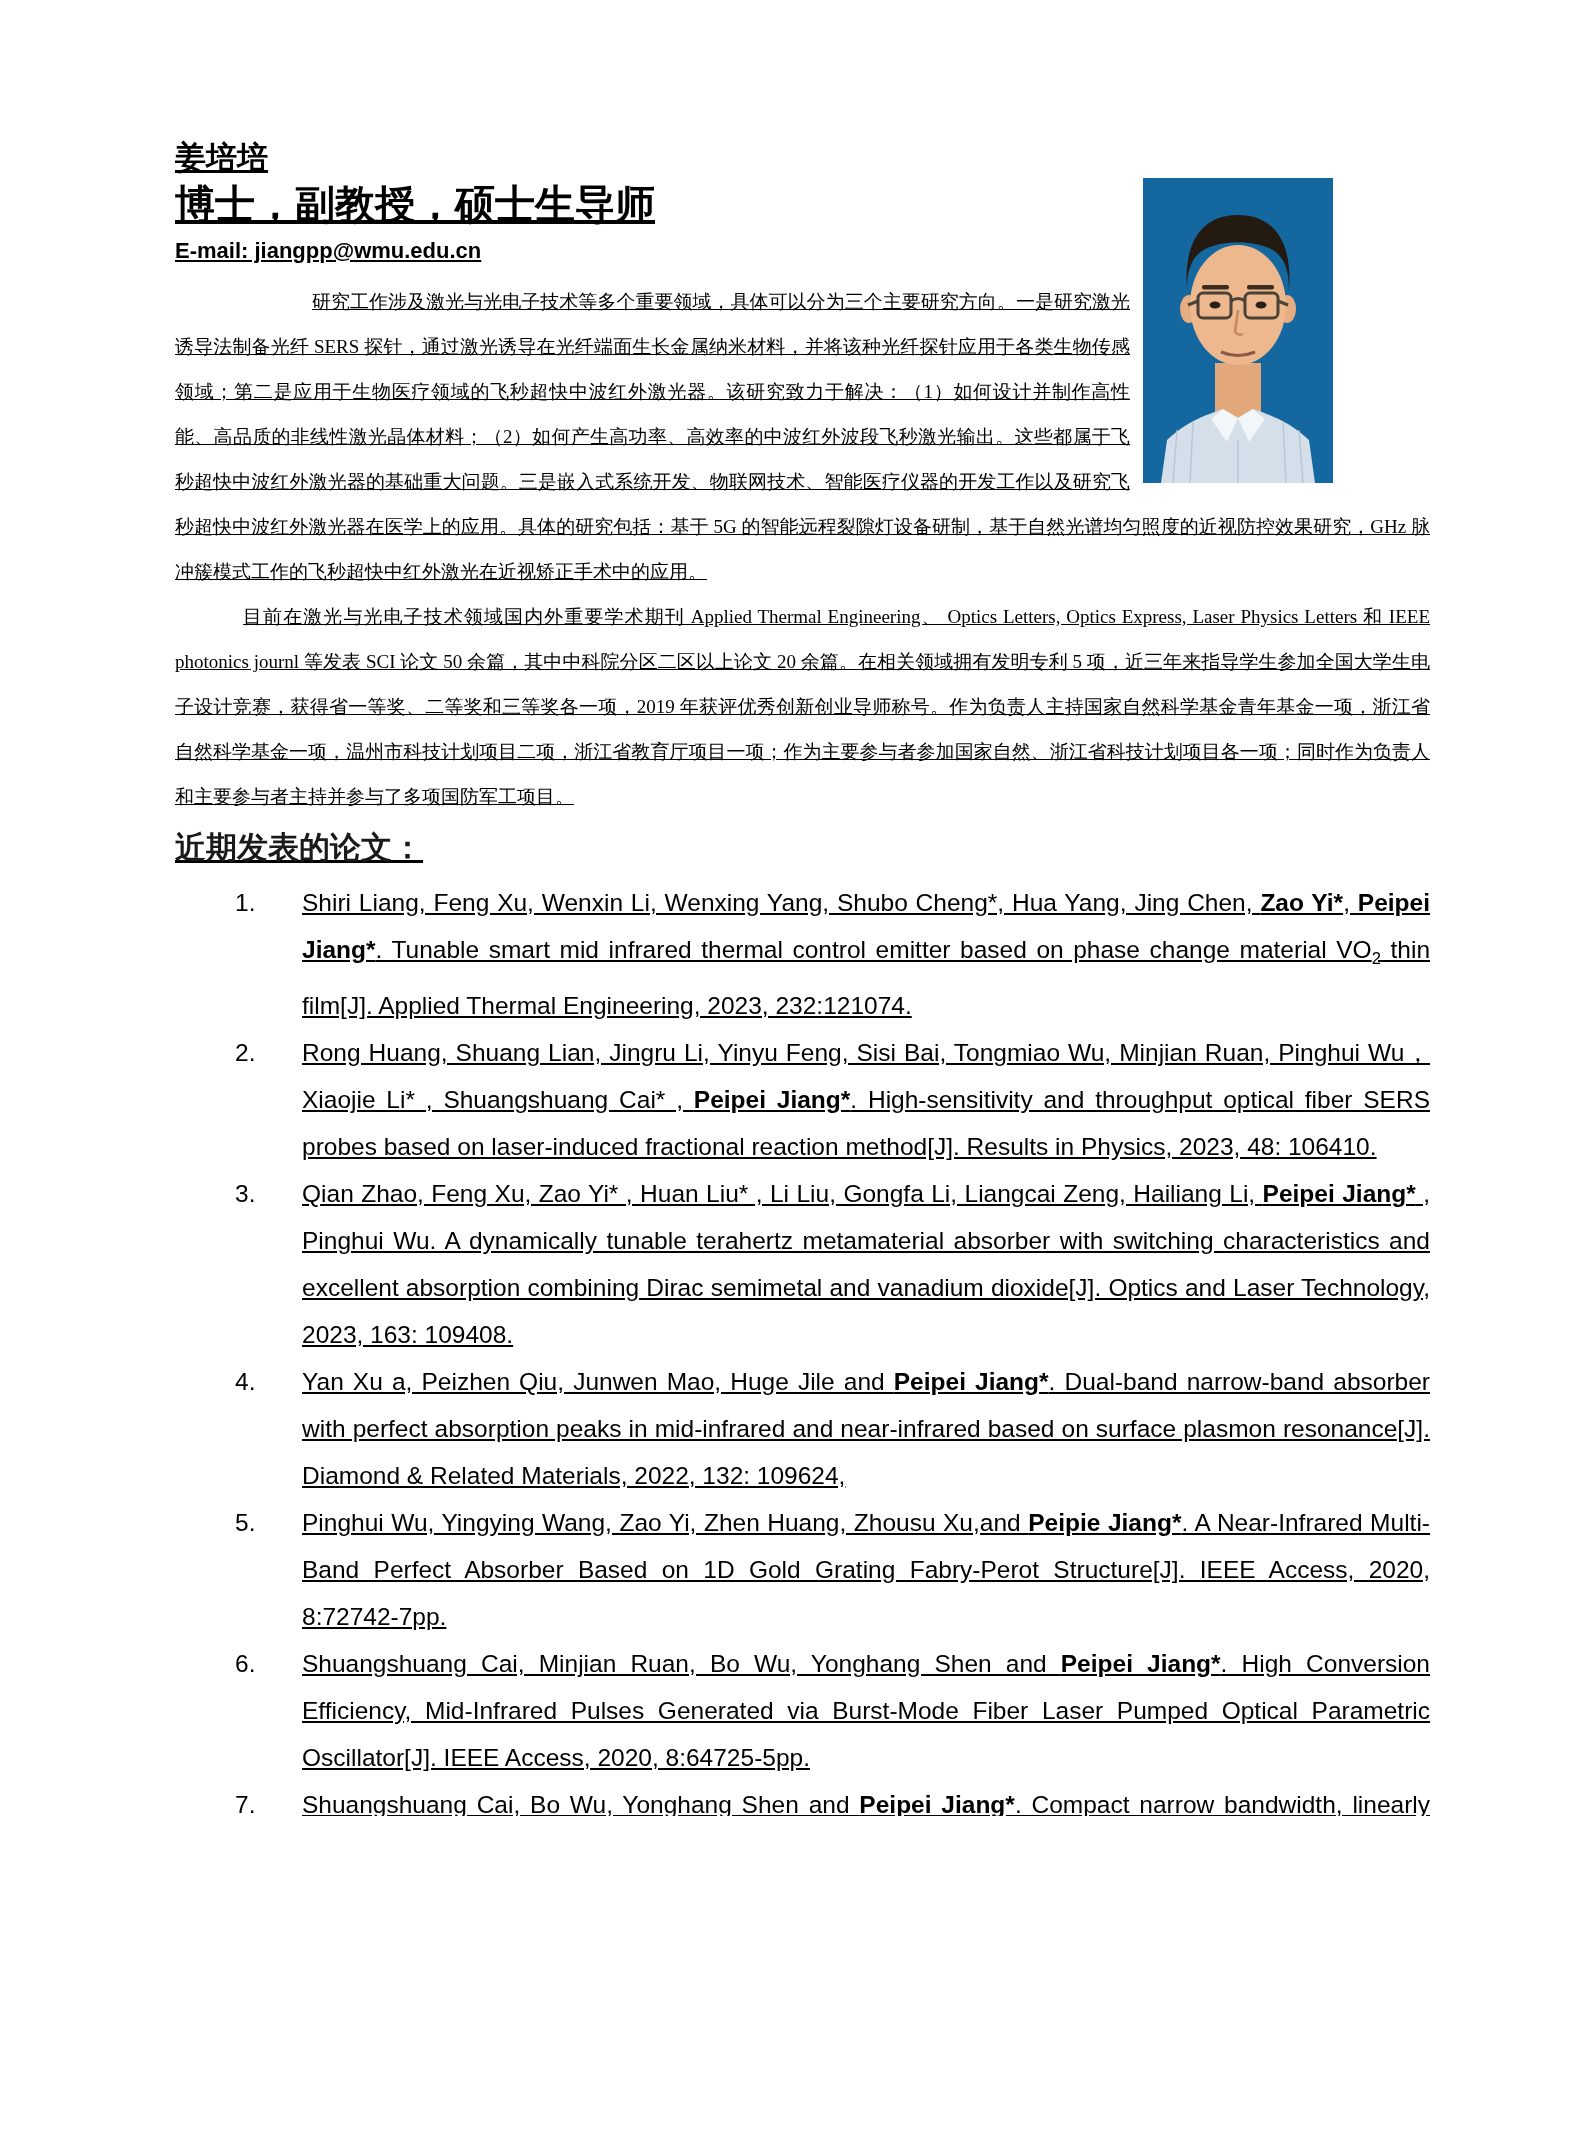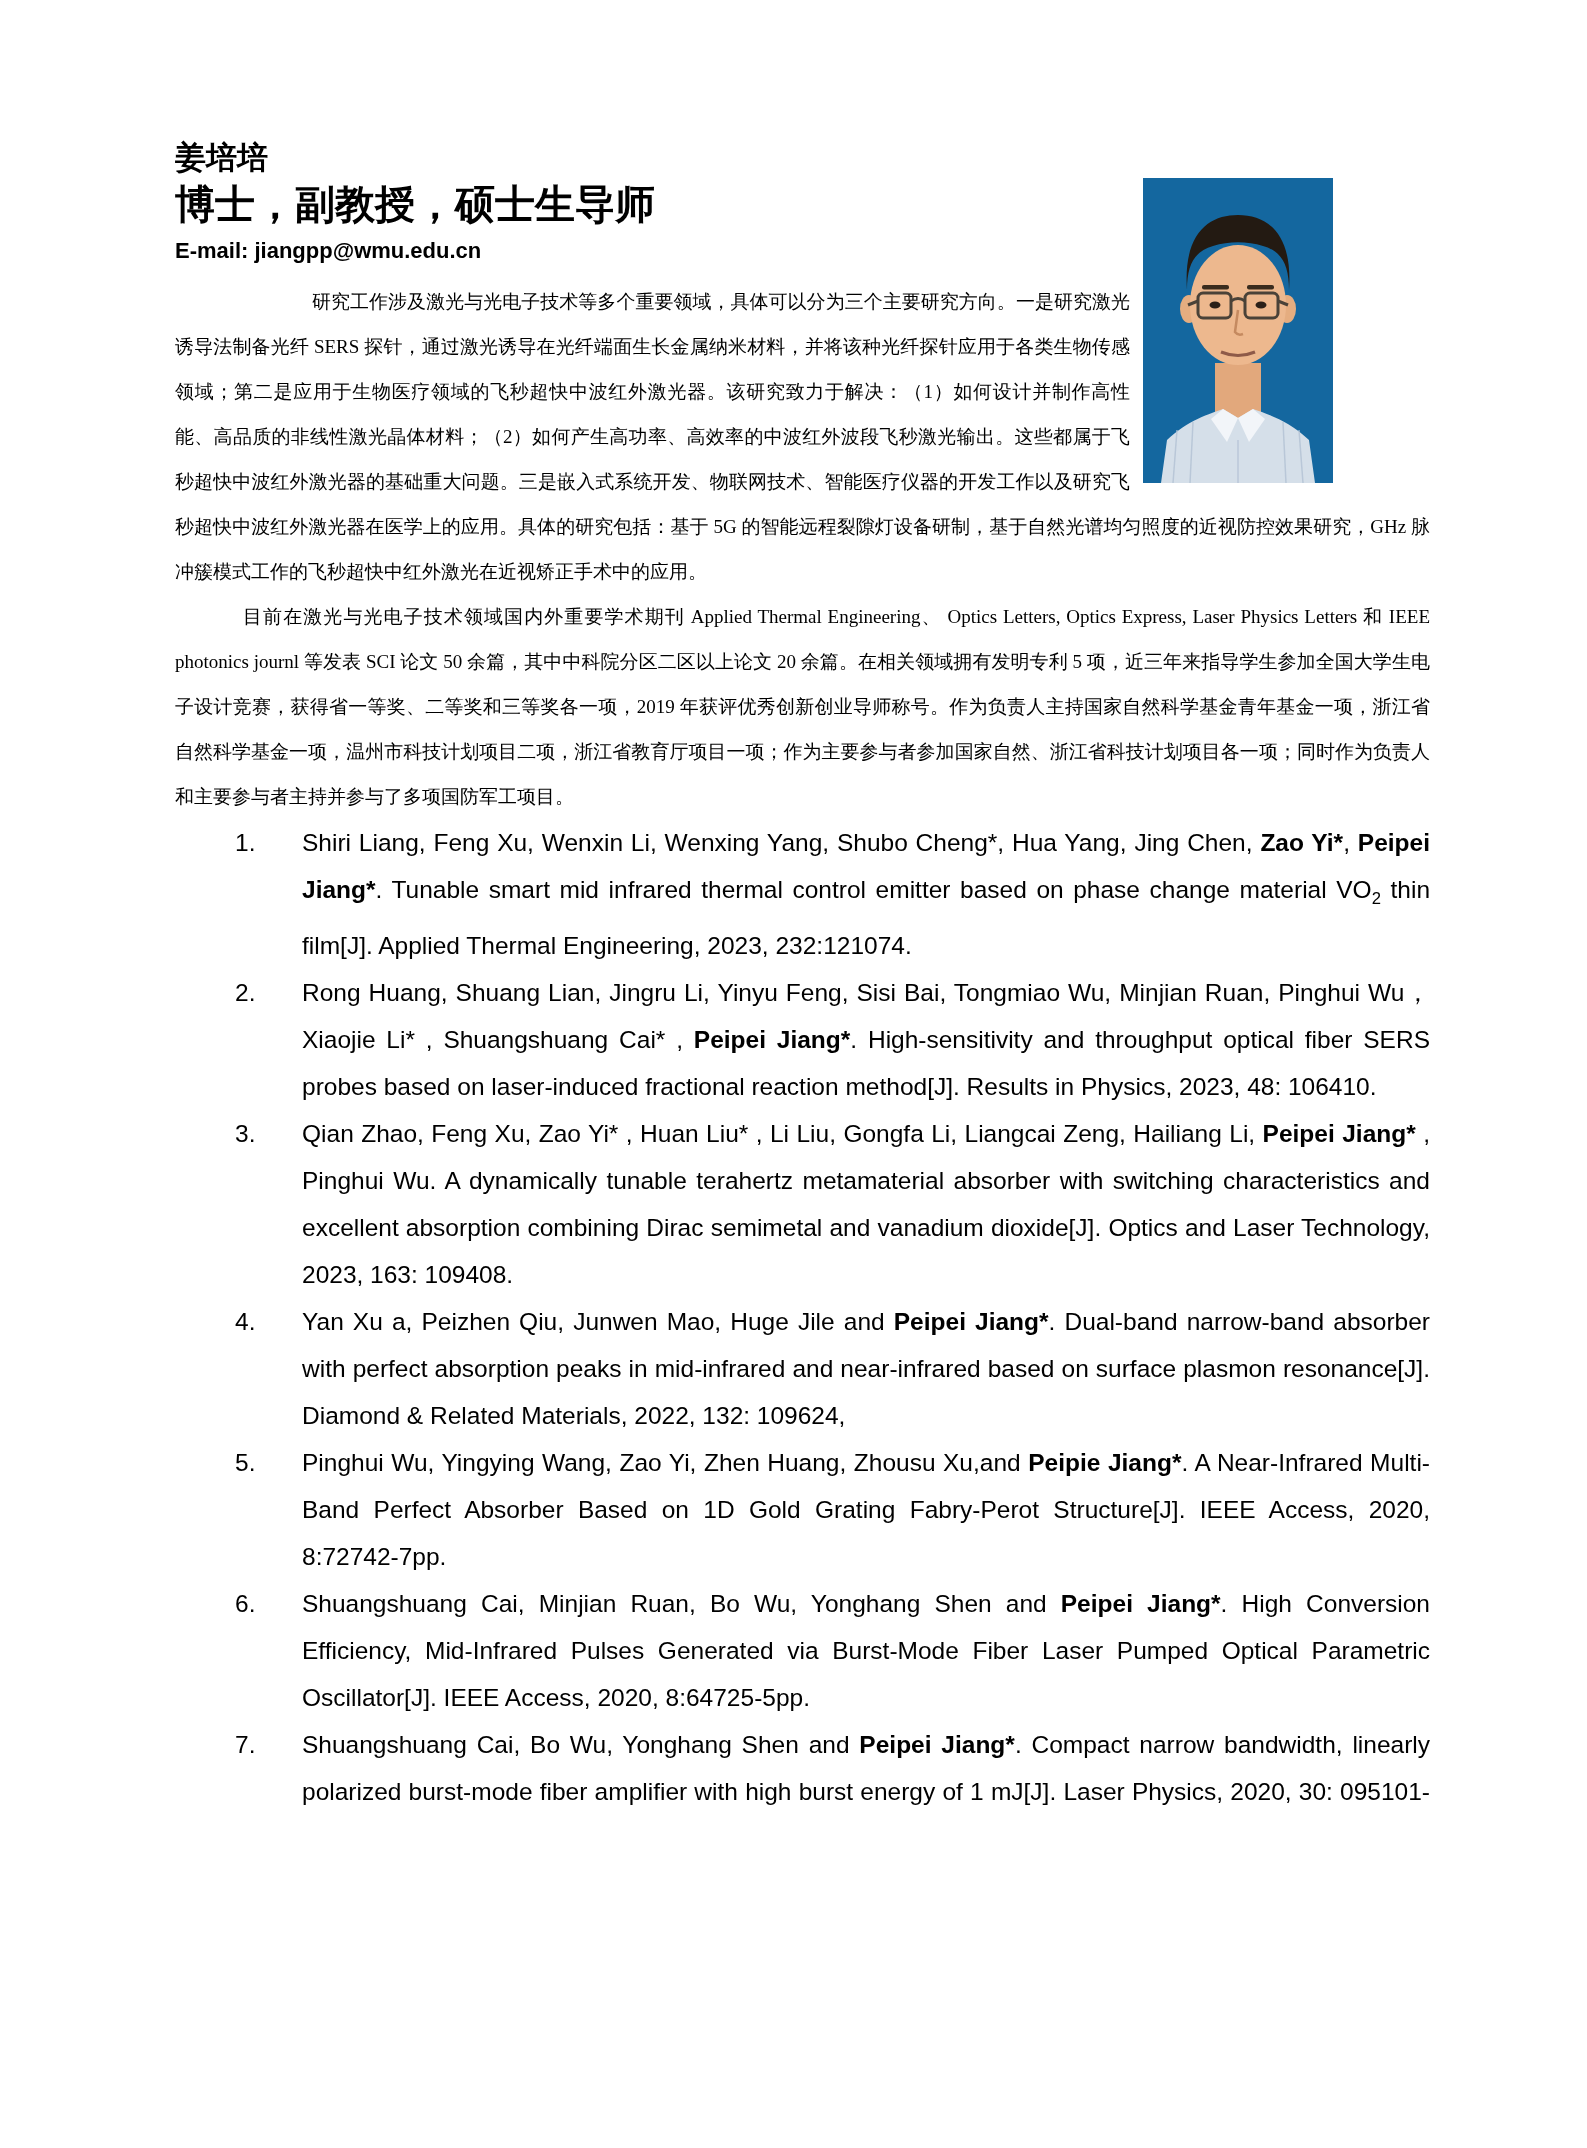--- a/index.html
+++ b/index.html
@@ -5,20 +5,21 @@
   html,body { margin:0; padding:0; background:#ffffff; }
   .page {
     position:relative;
     width:1587px; height:1816px;
     background:#ffffff;
     box-sizing:border-box;
     padding:140px 157px 0 175px;
     font-family:"Liberation Serif","DejaVu Serif",serif;
     color:#000000;
     overflow:hidden;
+    text-decoration:underline;
   }
   
   .photo-float {
     float:right;
     width:300px; height:348px;
   }
   .photo {
     margin-top:38px; margin-left:13px;
     width:190px; height:305px;
     overflow:hidden;
@@ -124,20 +125,21 @@
 
   <div class="titles">博士，副教授，硕士生导师</div>
 
 
   <div class="email">E-mail: jiangpp@wmu.edu.cn</div>
 
   <p class="para indent-tab">研究工作涉及激光与光电子技术等多个重要领域，具体可以分为三个主要研究方向。一是研究激光诱导法制备光纤 SERS 探针，通过激光诱导在光纤端面生长金属纳米材料，并将该种光纤探针应用于各类生物传感领域；第二是应用于生物医疗领域的飞秒超快中波红外激光器。该研究致力于解决：（1）如何设计并制作高性能、高品质的非线性激光晶体材料；（2）如何产生高功率、高效率的中波红外波段飞秒激光输出。这些都属于飞秒超快中波红外激光器的基础重大问题。三是嵌入式系统开发、物联网技术、智能医疗仪器的开发工作以及研究飞秒超快中波红外激光器在医学上的应用。具体的研究包括：基于 5G 的智能远程裂隙灯设备研制，基于自然光谱均匀照度的近视防控效果研究，GHz 脉冲簇模式工作的飞秒超快中红外激光在近视矫正手术中的应用。</p>
 
   <p class="para indent-2">目前在激光与光电子技术领域国内外重要学术期刊 Applied Thermal Engineering、 Optics Letters, Optics Express, Laser Physics Letters 和 IEEE photonics journl 等发表 SCI 论文 50 余篇，其中中科院分区二区以上论文 20 余篇。在相关领域拥有发明专利 5 项，近三年来指导学生参加全国大学生电子设计竞赛，获得省一等奖、二等奖和三等奖各一项，2019 年获评优秀创新创业导师称号。作为负责人主持国家自然科学基金青年基金一项，浙江省自然科学基金一项，温州市科技计划项目二项，浙江省教育厅项目一项；作为主要参与者参加国家自然、浙江省科技计划项目各一项；同时作为负责人和主要参与者主持并参与了多项国防军工项目。</p>
 
+  <h2 class="pub-heading">近期发表的论文：</h2>
 
   <ol class="pub-list" id="pub-list">
       <li><span class="num">1.</span><span>Shiri Liang, Feng Xu, Wenxin Li, Wenxing Yang, Shubo Cheng*, Hua Yang, Jing Chen, </span><span class="b">Zao Yi*</span><span>, </span><span class="b">Peipei Jiang*</span><span>. Tunable smart mid infrared thermal control emitter based on phase change material VO</span><sub>2</sub><span> thin film[J]. Applied Thermal Engineering, 2023, 232:121074.</span></li>
       <li><span class="num">2.</span><span>Rong Huang, Shuang Lian, Jingru Li, Yinyu Feng, Sisi Bai, Tongmiao Wu, Minjian Ruan, Pinghui Wu，Xiaojie Li* , Shuangshuang Cai* , </span><span class="b">Peipei Jiang*</span><span>. High-sensitivity and throughput optical fiber SERS probes based on laser-induced fractional reaction method[J]. Results in Physics, 2023, 48: 106410.</span></li>
       <li><span class="num">3.</span><span>Qian Zhao, Feng Xu, Zao Yi* , Huan Liu* , Li Liu, Gongfa Li, Liangcai Zeng, Hailiang Li, </span><span class="b">Peipei Jiang*</span><span> , Pinghui Wu. A dynamically tunable terahertz metamaterial absorber with switching characteristics and excellent absorption combining Dirac semimetal and vanadium dioxide[J]. Optics and Laser Technology, 2023, 163: 109408.</span></li>
       <li><span class="num">4.</span><span>Yan Xu a, Peizhen Qiu, Junwen Mao, Huge Jile and </span><span class="b">Peipei Jiang*</span><span>. Dual-band narrow-band absorber with perfect absorption peaks in mid-infrared and near-infrared based on surface plasmon resonance[J]. Diamond &amp; Related Materials, 2022, 132: 109624,</span></li>
       <li><span class="num">5.</span><span>Pinghui Wu, Yingying Wang, Zao Yi, Zhen Huang, Zhousu Xu,and </span><span class="b">Peipie Jiang*</span><span>. A Near-Infrared Multi-Band Perfect Absorber Based on 1D Gold Grating Fabry-Perot Structure[J]. IEEE Access, 2020, 8:72742-7pp.</span></li>
       <li><span class="num">6.</span><span>Shuangshuang Cai, Minjian Ruan, Bo Wu, Yonghang Shen and </span><span class="b">Peipei Jiang*</span><span>. High Conversion Efficiency, Mid-Infrared Pulses Generated via Burst-Mode Fiber Laser Pumped Optical Parametric Oscillator[J]. IEEE Access, 2020, 8:64725-5pp.</span></li>
       <li><span class="num">7.</span><span>Shuangshuang Cai, Bo Wu, Yonghang Shen and </span><span class="b">Peipei Jiang*</span><span>. Compact narrow bandwidth, linearly polarized burst-mode fiber amplifier with high burst energy of 1 mJ[J]. Laser Physics, 2020, 30: 095101-5pp.</span></li>
     </ol>

